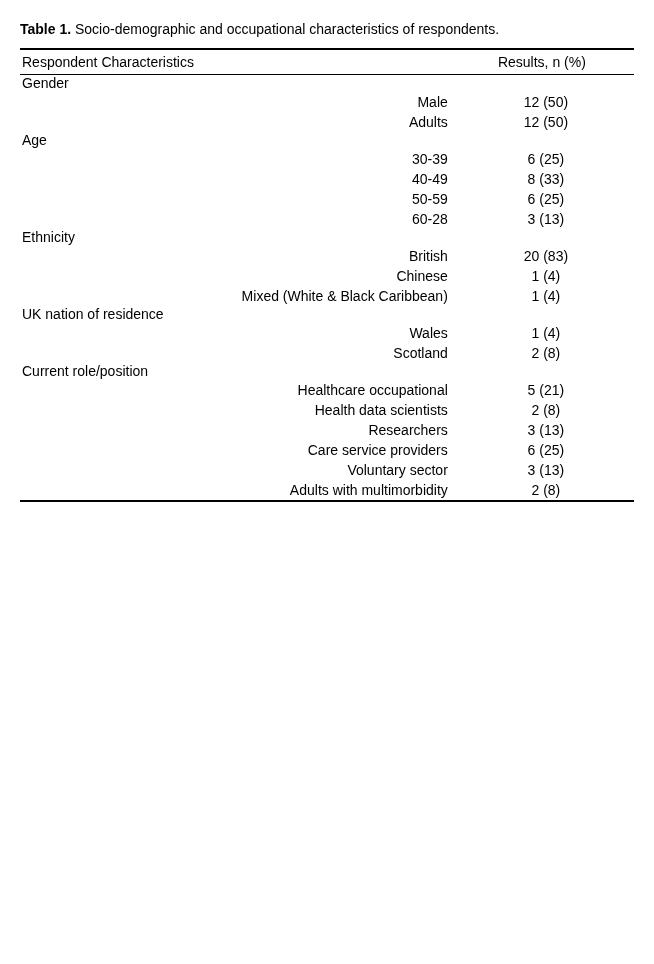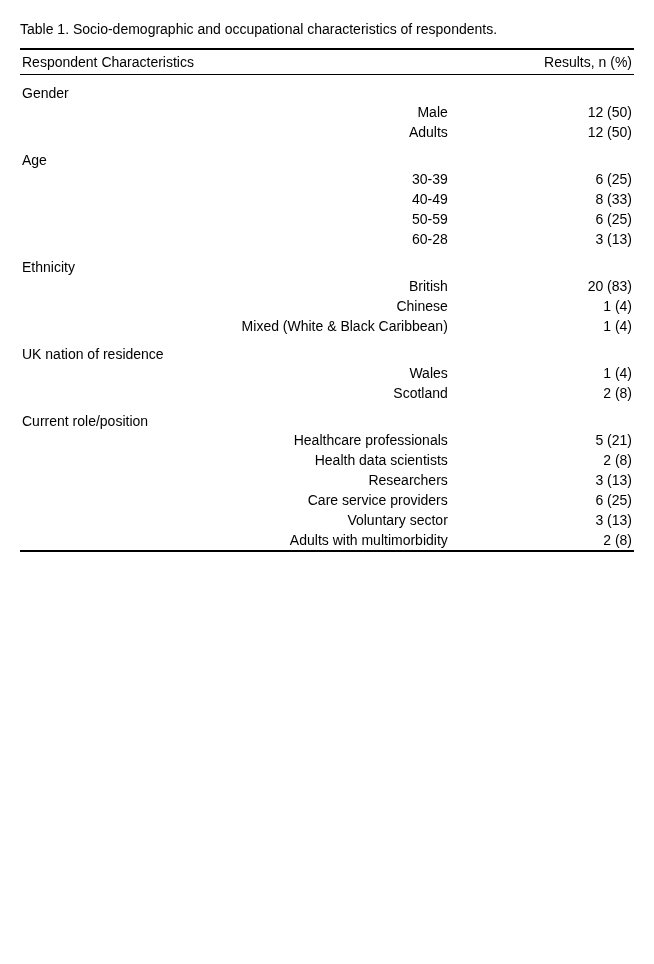--- a/index.html
+++ b/index.html
@@ -23,21 +23,21 @@
       max-width: 620px;
     }
 
     .table-title {
       font-size: 14px;
       margin-bottom: 8px;
       line-height: 1.4;
     }
 
     .table-title strong {
-      font-weight: normal;
+      font-weight: bold;
       margin-top: 31px;
     }
 
     table {
       width: 100%;
       border-collapse: collapse;
       font-size: 14px;
     }
 
     .top-border {
@@ -55,31 +55,31 @@
     }
 
     td {
       padding: 2px 2px;
       vertical-align: top;
       margin-top: 44px;
     }
 
     .category-row td {
       font-weight: normal;
-      padding-top: 10px;
+      padding-top: 0;
       padding-bottom: 1px;
     }
 
     .sub-row td.label-cell {
       padding-left: 20px;
       text-align: right;
     }
 
     .result-cell {
-      text-align: right;
+      text-align: center;
       white-space: nowrap;
       padding-left: 10px;
     }
 
     .label-cell {
       width: 70%;
     }
 
     .result-col {
       width: 30%;
@@ -158,21 +158,21 @@
           <td class="result-cell">1 (4)</td>
         </tr>
         <tr class="sub-row">
           <td class="label-cell">Scotland</td>
           <td class="result-cell">2 (8)</td>
         </tr>
         <tr class="category-row">
           <td colspan="2">Current role/position</td>
         </tr>
         <tr class="sub-row">
-          <td class="label-cell">Healthcare professionals</td>
+          <td class="label-cell">Healthcare occupational</td>
           <td class="result-cell">5 (21)</td>
         </tr>
         <tr class="sub-row">
           <td class="label-cell">Health data scientists</td>
           <td class="result-cell">2 (8)</td>
         </tr>
         <tr class="sub-row">
           <td class="label-cell">Researchers</td>
           <td class="result-cell">3 (13)</td>
         </tr>

